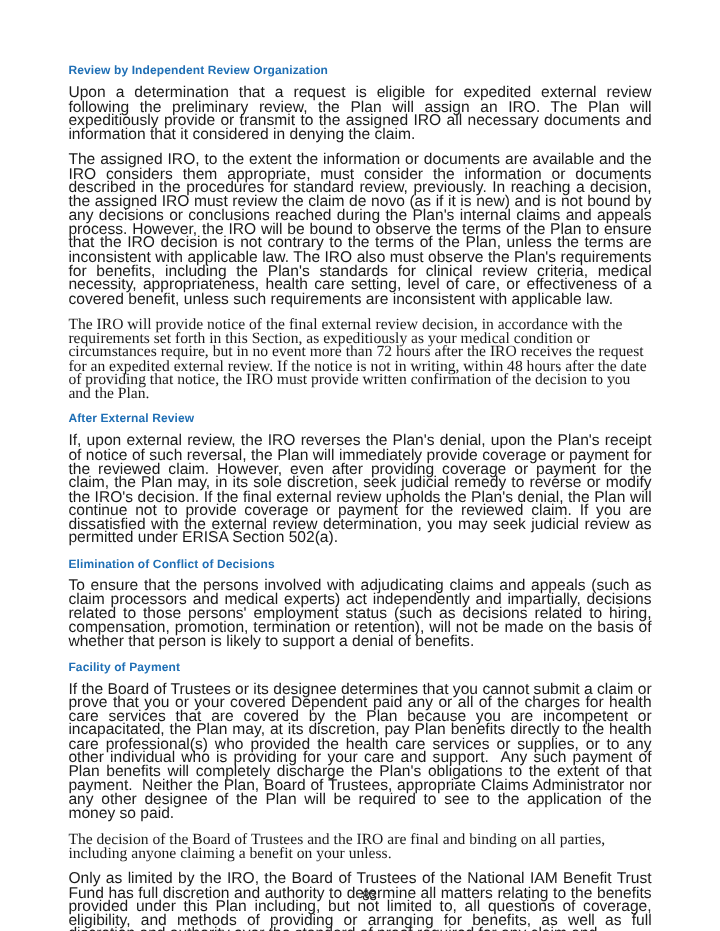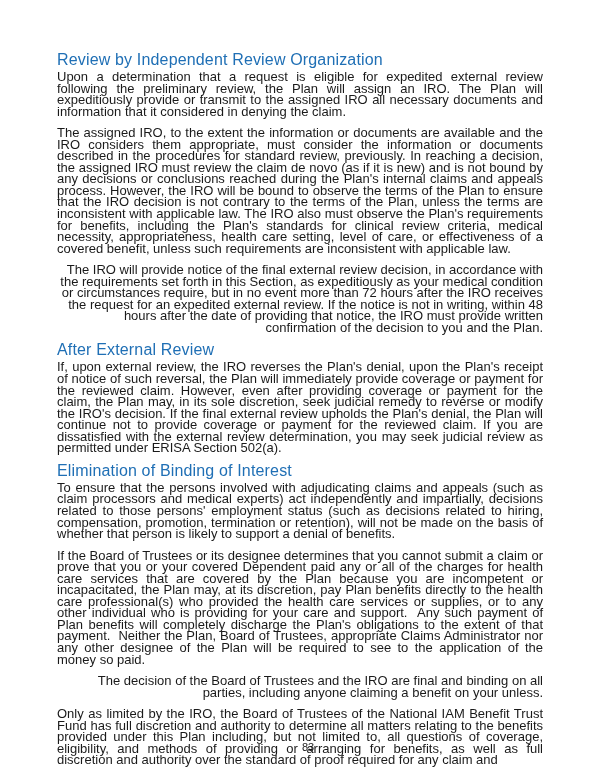--- a/index.html
+++ b/index.html
@@ -20,42 +20,43 @@
     box-sizing: border-box;
     overflow: hidden;
   }
   .content {
     position: absolute;
     left: 57px;
     top: 53px;
     width: 486px;
   }
   h2.section-heading {
-    font-size: 16px;
+    font-size: 10px;
     line-height: 13px;
-    font-weight: normal;
+    font-weight: bold;
     color: #1F6FB5;
     margin: 0 0 5px 0;
     letter-spacing: 0.01em;
     text-align: left;
   }
   h2.section-heading.spaced {
   }
   p.body-text {
     font-size: 13px;
     line-height: 11.55px;
     color: #1a1a1a;
     margin: 0 0 10px 0;
     text-align: justify;
     text-justify: inter-word;
     hyphens: none;
     white-space: pre-wrap;
   }
   p.body-text.ragged {
-    text-align: right;
+    text-align: left;
+    font-family: Liberation Serif, serif;
   }
   .page-number {
     position: absolute;
     left: 16px;
     right: 0;
     top: 741px;
     text-align: center;
     font-size: 11px;
     line-height: 12px;
     color: #1a1a1a;
@@ -68,23 +69,24 @@
   <div class="content">
 
     <h2 class="section-heading">Review by Independent Review Organization</h2>
     <p class="body-text">Upon a determination that a request is eligible for expedited external review following the preliminary review, the Plan will assign an IRO. The Plan will expeditiously provide or transmit to the assigned IRO all necessary documents and information that it considered in denying the claim.</p>
     <p class="body-text">The assigned IRO, to the extent the information or documents are available and the IRO considers them appropriate, must consider the information or documents described in the procedures for standard review, previously. In reaching a decision, the assigned IRO must review the claim de novo (as if it is new) and is not bound by any decisions or conclusions reached during the Plan's internal claims and appeals process. However, the IRO will be bound to observe the terms of the Plan to ensure that the IRO decision is not contrary to the terms of the Plan, unless the terms are inconsistent with applicable law. The IRO also must observe the Plan's requirements for benefits, including the Plan's standards for clinical review criteria, medical necessity, appropriateness, health care setting, level of care, or effectiveness of a covered benefit, unless such requirements are inconsistent with applicable law.</p>
     <p class="body-text ragged">The IRO will provide notice of the final external review decision, in accordance with the requirements set forth in this Section, as expeditiously as your medical condition or circumstances require, but in no event more than 72 hours after the IRO receives the request for an expedited external review. If the notice is not in writing, within 48 hours after the date of providing that notice, the IRO must provide written confirmation of the decision to you and the Plan.</p>
 
     <h2 class="section-heading spaced">After External Review</h2>
     <p class="body-text">If, upon external review, the IRO reverses the Plan's denial, upon the Plan's receipt of notice of such reversal, the Plan will immediately provide coverage or payment for the reviewed claim. However, even after providing coverage or payment for the claim, the Plan may, in its sole discretion, seek judicial remedy to reverse or modify the IRO's decision. If the final external review upholds the Plan's denial, the Plan will continue not to provide coverage or payment for the reviewed claim. If you are dissatisfied with the external review determination, you may seek judicial review as permitted under ERISA Section 502(a).</p>
 
-    <h2 class="section-heading spaced">Elimination of Binding of Interest</h2>
+    <h2 class="section-heading spaced">Elimination of Conflict of Decisions</h2>
     <p class="body-text">To ensure that the persons involved with adjudicating claims and appeals (such as claim processors and medical experts) act independently and impartially, decisions related to those persons' employment status (such as decisions related to hiring, compensation, promotion, termination or retention), will not be made on the basis of whether that person is likely to support a denial of benefits.</p>
 
+    <h2 class="section-heading spaced">Facility of Payment</h2>
     <p class="body-text">If the Board of Trustees or its designee determines that you cannot submit a claim or prove that you or your covered Dependent paid any or all of the charges for health care services that are covered by the Plan because you are incompetent or incapacitated, the Plan may, at its discretion, pay Plan benefits directly to the health care professional(s) who provided the health care services or supplies, or to any other individual who is providing for your care and support.  Any such payment of Plan benefits will completely discharge the Plan's obligations to the extent of that payment.  Neither the Plan, Board of Trustees, appropriate Claims Administrator nor any other designee of the Plan will be required to see to the application of the money so paid.</p>
 
     <p class="body-text ragged">The decision of the Board of Trustees and the IRO are final and binding on all parties, including anyone claiming a benefit on your unless.</p>
     <p class="body-text">Only as limited by the IRO, the Board of Trustees of the National IAM Benefit Trust Fund has full discretion and authority to determine all matters relating to the benefits provided under this Plan including, but not limited to, all questions of coverage, eligibility, and methods of providing or arranging for benefits, as well as full discretion and authority over the standard of proof required for any claim and</p>
 
   </div>
 
   <div class="page-number">83</div>
 </div>
 

